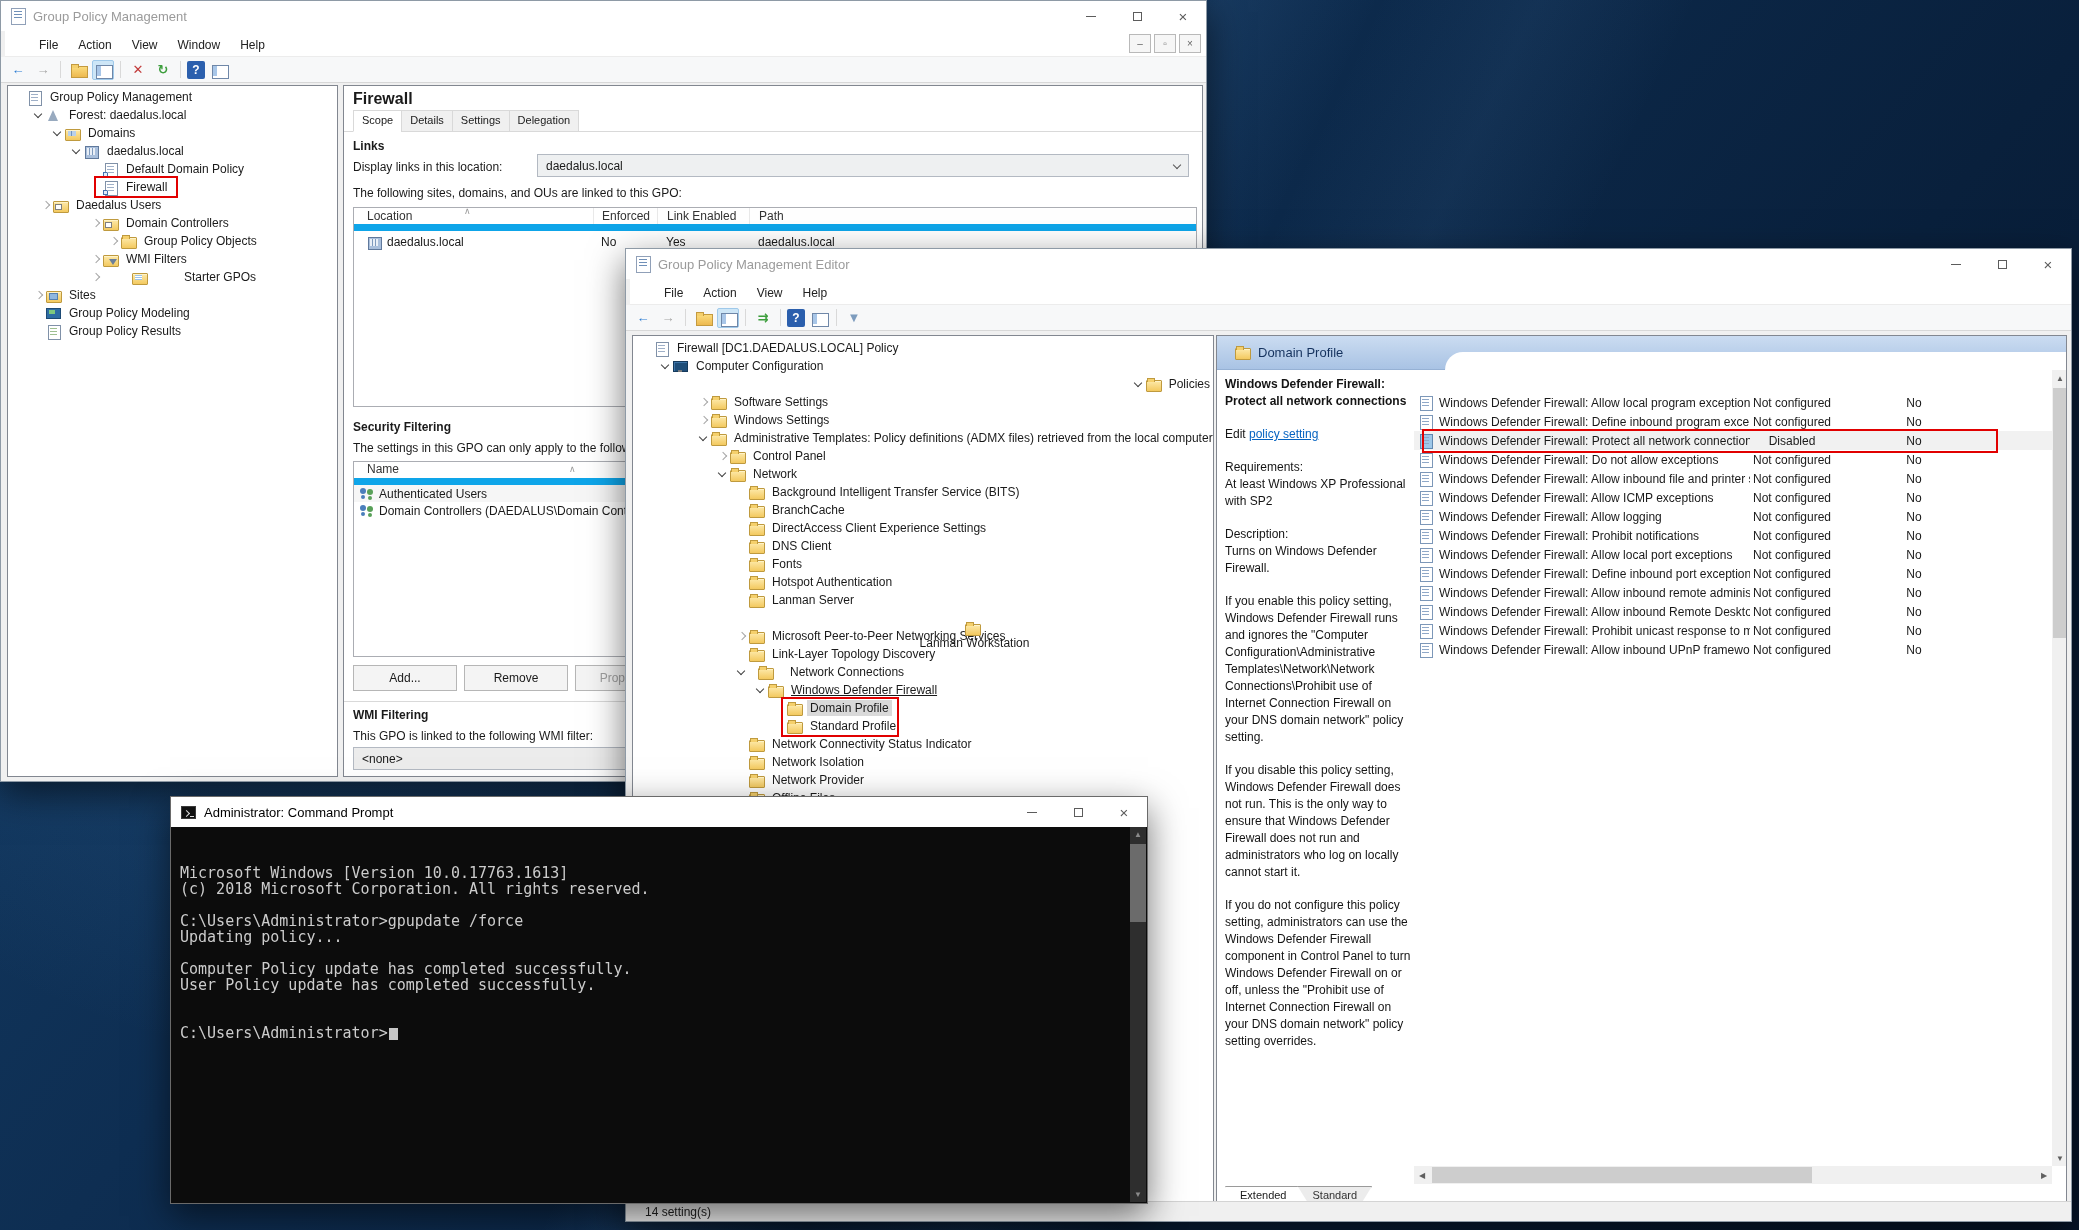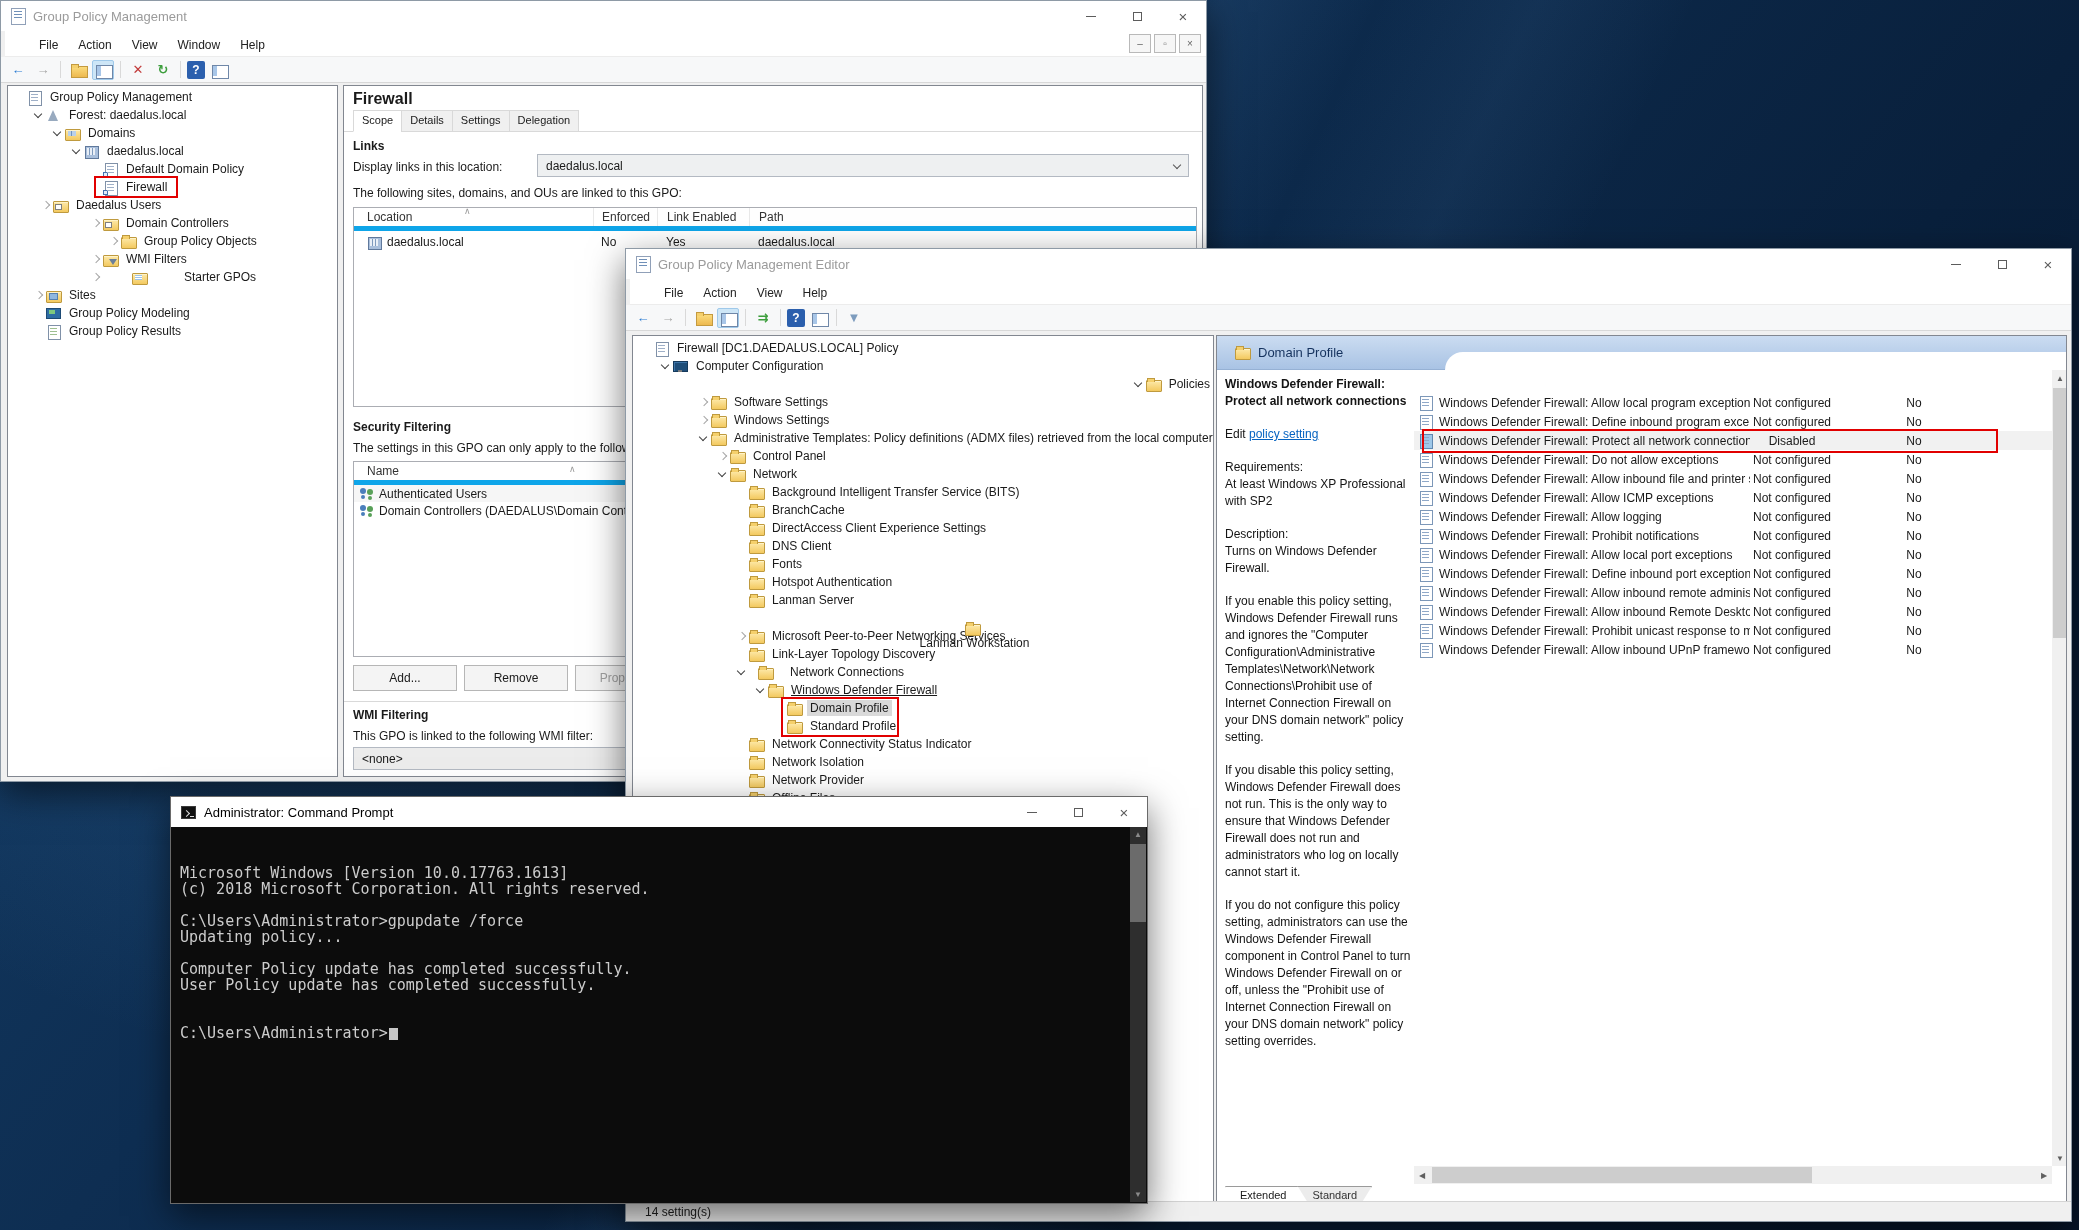--- a/index.html
+++ b/index.html
@@ -83,21 +83,21 @@
 #gpm-heading{position:absolute;left:9px;top:4px;font-size:16px;font-weight:bold}
 #gpm-tabs{position:absolute;left:9px;top:24px;height:22px;display:flex;z-index:2}
 .dtab{padding:3px 8px 0;height:22px;background:#f0f0f0;border:1px solid #d9d9d9;margin-right:-1px;font-size:11px}
 .dtab.active{background:#fff;border-bottom:1px solid #fff}
 #gpm-tabline{position:absolute;left:0;right:0;top:45px;border-top:1px solid #d9d9d9}
 .secttl{position:absolute;font-weight:bold;font-size:12px}
 .capt{position:absolute;font-size:12px;white-space:nowrap}
 .combo{position:absolute;background:#eef0f1;border:1px solid #b3b9c2;display:flex;align-items:center;padding:0 24px 0 8px;font-size:12px;white-space:nowrap}
 .combo .chev{position:absolute;right:8px;top:7px;width:6px;height:6px;border-right:1px solid #555;border-bottom:1px solid #555;transform:rotate(45deg)}
 .xtbl{position:absolute;background:#fff;border:1px solid #abadb3}
-.xhdr{height:23px;display:flex;align-items:center;color:#333;border-bottom:5px solid #0ea5e9}
+.xhdr{height:23px;display:flex;color:#333;border-bottom:7px solid #0ea5e9}
 .xrow{height:22px;display:flex;align-items:center}
 .lt-loc{flex:0 0 239px;padding-left:13px;position:relative;height:100%;display:flex;align-items:center}
 .lt-enf{flex:0 0 64px;padding-left:8px;border-left:1px solid #e9e9e9;height:100%;display:flex;align-items:center}
 .lt-len{flex:0 0 92px;padding-left:9px;border-left:1px solid #e9e9e9;height:100%;display:flex;align-items:center}
 .lt-path{flex:1;padding-left:9px;border-left:1px solid #e9e9e9;height:100%;display:flex;align-items:center}
 .xrow .lt-enf,.xrow .lt-len,.xrow .lt-path{border-left:none}
 .sortmark{position:absolute;top:-2px;font-size:9px;color:#9a9a9a}
 .nrow{height:17px;display:flex;align-items:center;padding-left:6px}
 .btn{position:absolute;width:104px;height:26px;background:#f4f4f4;border:1px solid #b6b6b6;font-size:12px;display:flex;align-items:center;justify-content:center;overflow:hidden;white-space:nowrap}
 .btn.disabled{color:#9f9f9f}

